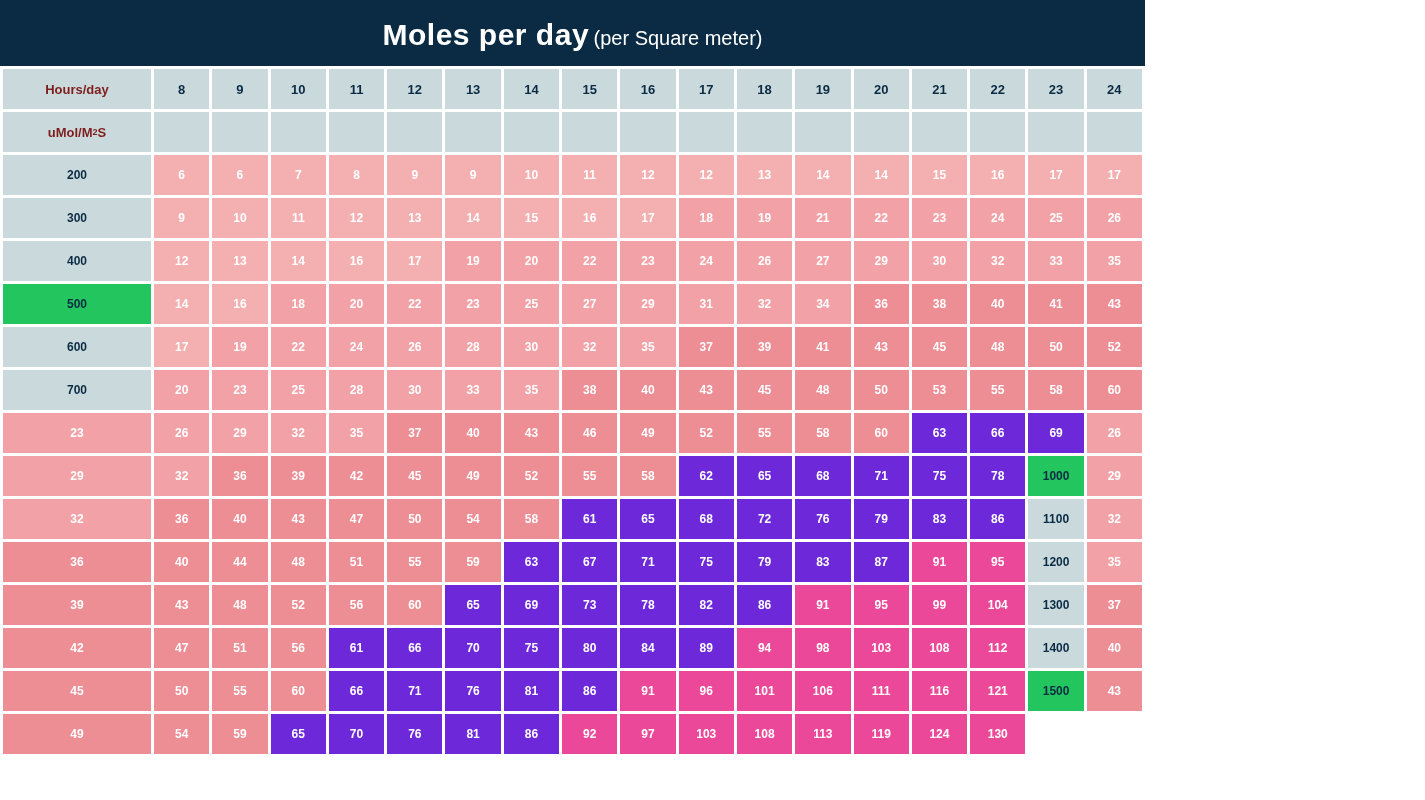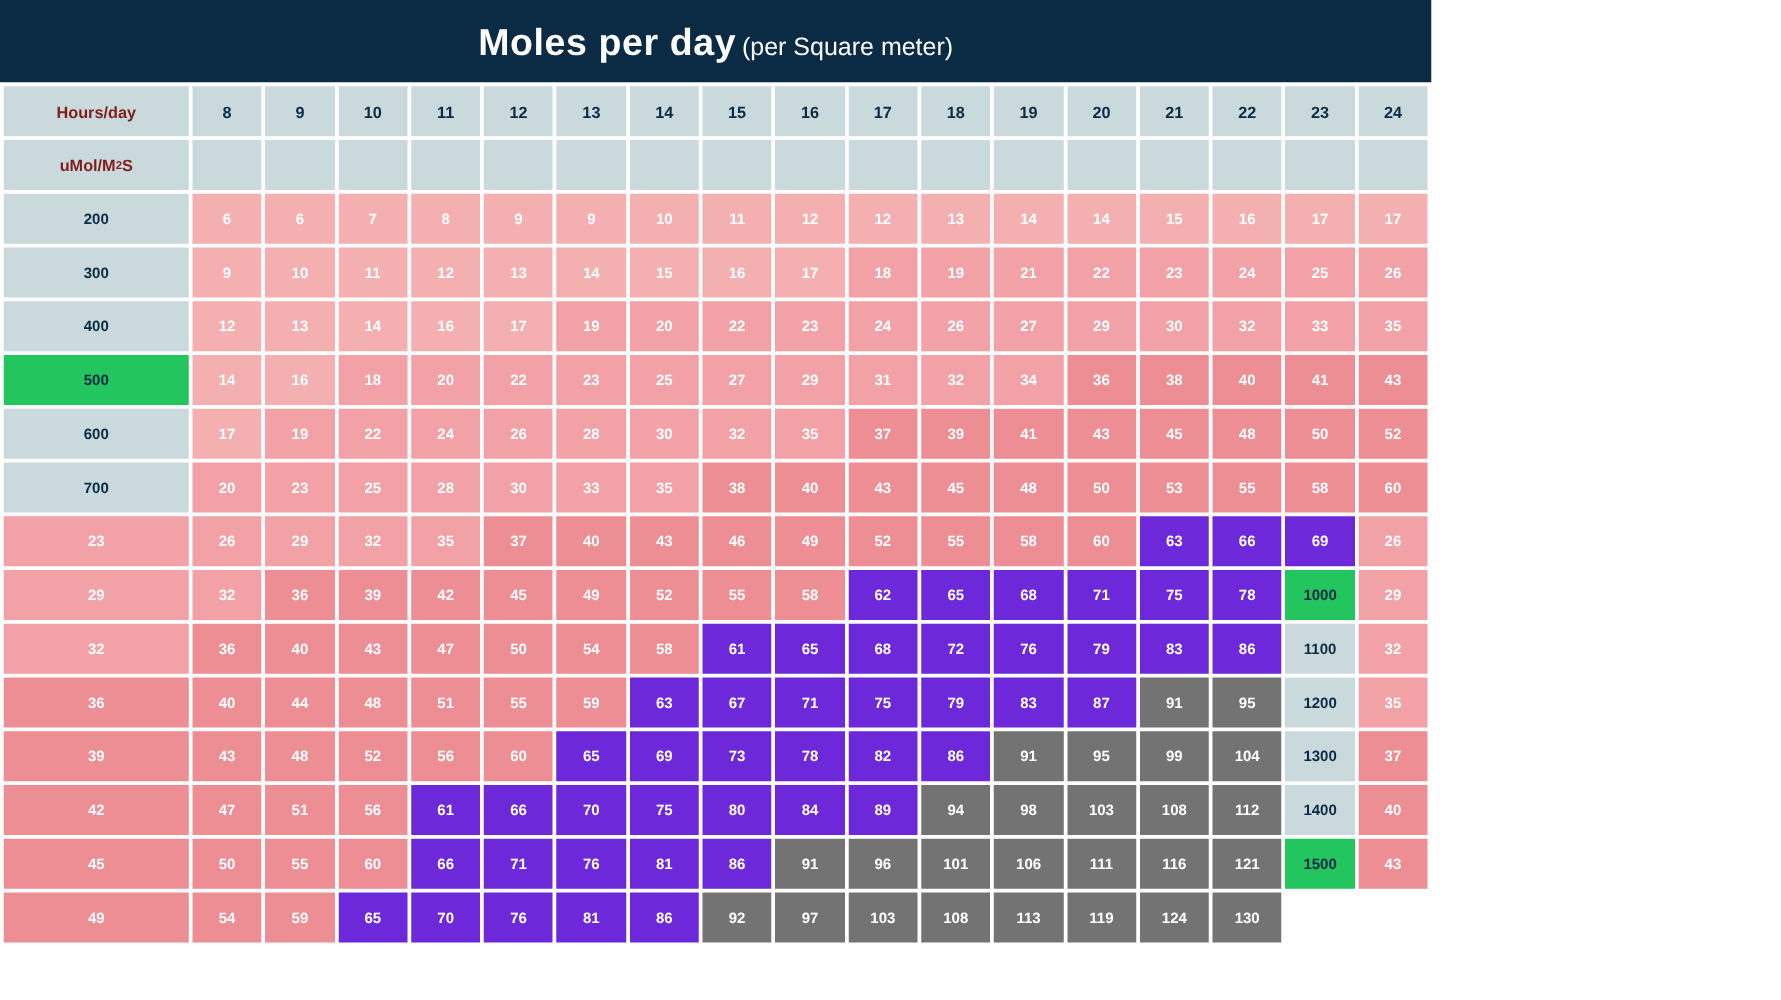--- a/index.html
+++ b/index.html
@@ -15,21 +15,21 @@
     .col-hdr { background: #cadadc; color: #0b2b44; font-size: 13px; font-weight: 700; }
     .corner { background: #cadadc; color: #7f1d1d; font-size: 13px; font-weight: 700; }
     .blank { background: #cadadc; }
     .v { color: #fff; font-size: 12px; }
     .sup { font-size: .7em; vertical-align: super; }
     
     .h0 { background: #f4b0b0; }
     .h1 { background: #f2a2a6; }
     .h2 { background: #ed8d94; }
     .h3 { background: #6d28d9; }
-    .h4 { background: #737373; }
+    .h4 { background: #ec4899; }
   </style>
 </head>
 <body>
 
 <div class="wrap">
   <div class="hdr">
     <span class="t1">Moles per day</span>
     <span class="t2">(per Square meter)</span>
   </div>
   <div class="grid" id="grid">

